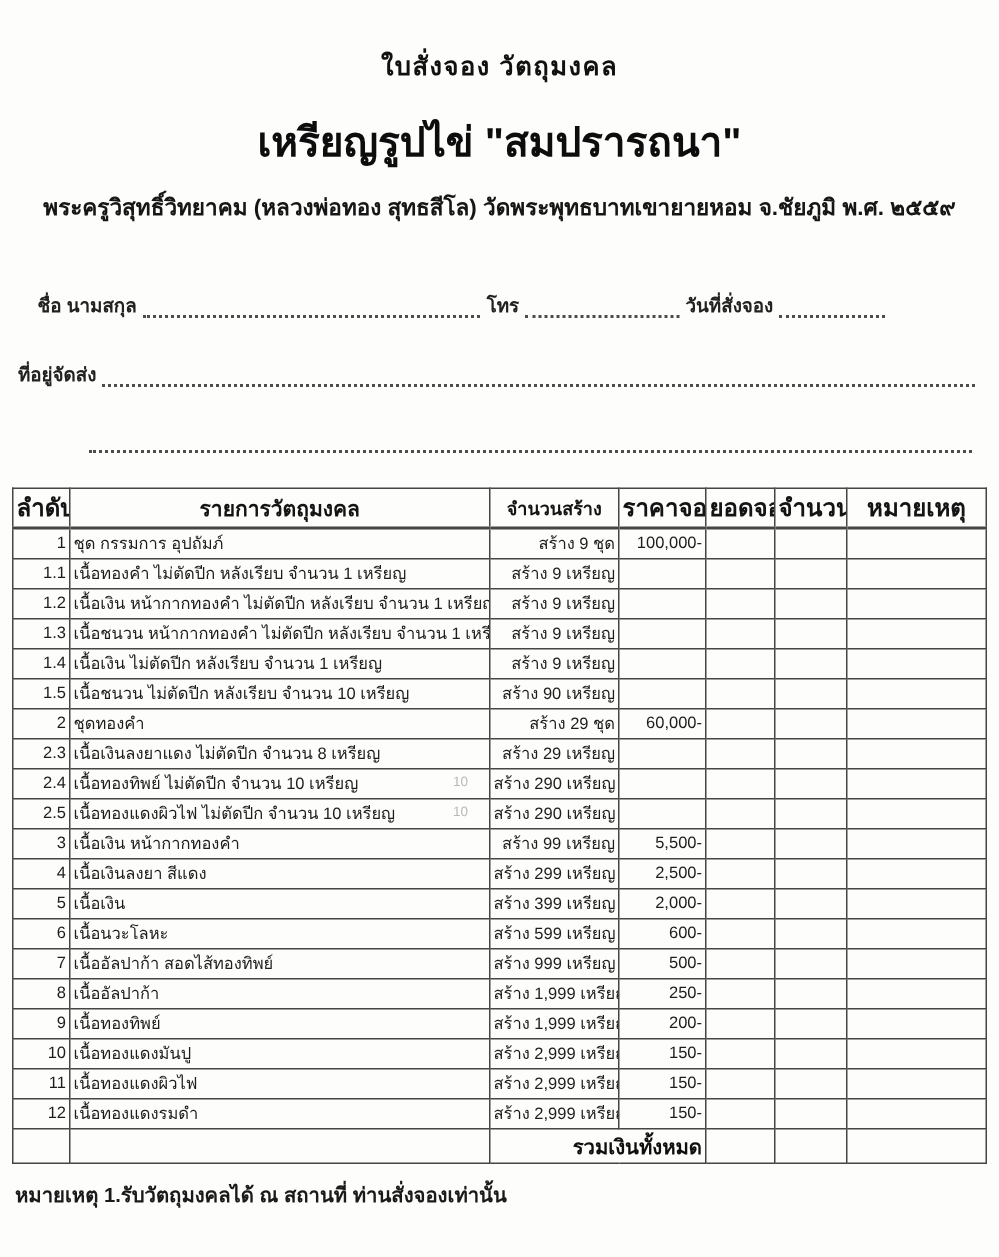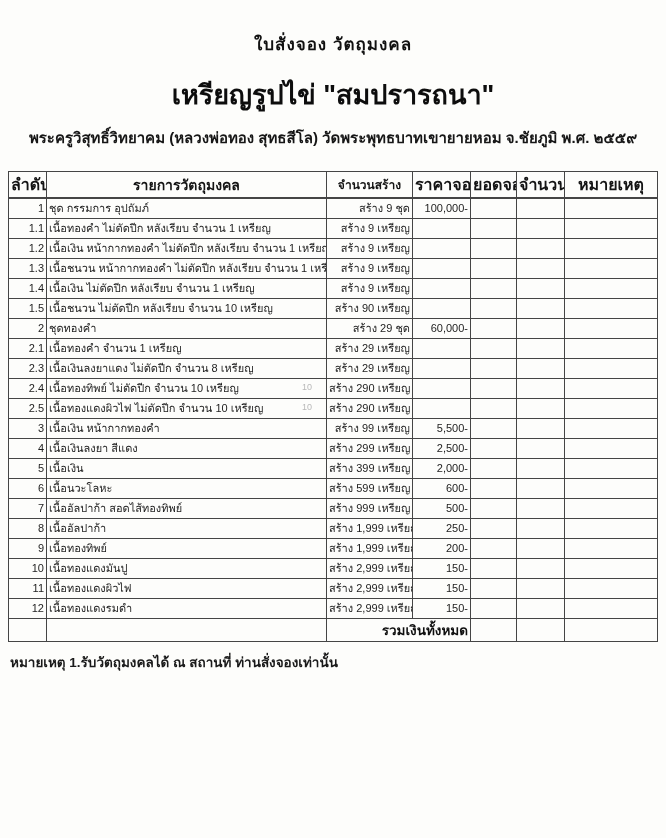--- a/index.html
+++ b/index.html
@@ -82,20 +82,37 @@
 <body>
 
 <div class="page">
 
   <div class="titles">
     <div class="title-1">ใบสั่งจอง วัตถุมงคล</div>
     <div class="title-2">เหรียญรูปไข่ "สมปรารถนา"</div>
     <div class="title-3">พระครูวิสุทธิ์วิทยาคม (หลวงพ่อทอง สุทธสีโล) วัดพระพุทธบาทเขายายหอม  จ.ชัยภูมิ พ.ศ. ๒๕๕๙</div>
   </div>
 
+  <div class="form-area">
+    <div class="form-line fl-1">
+      <span class="fl-label">ชื่อ นามสกุล</span>
+      <span class="dots dots-name"></span>
+      <span class="fl-label">โทร</span>
+      <span class="dots dots-phone"></span>
+      <span class="fl-label">วันที่สั่งจอง</span>
+      <span class="dots dots-date"></span>
+    </div>
+    <div class="form-line fl-2">
+      <span class="fl-label">ที่อยู่จัดส่ง</span>
+      <span class="dots dots-fill"></span>
+    </div>
+    <div class="form-line fl-3">
+      <span class="dots dots-fill"></span>
+    </div>
+  </div>
 
   <table class="order">
     <colgroup>
       <col class="c-no">
         <col class="c-item">
         <col class="c-qty">
         <col class="c-price">
       <col class="c-order">
         <col class="c-amount">
         <col class="c-remark">
@@ -190,32 +207,20 @@
         <span>ชุดทองคำ</span>
         <span class="wm"></span>
       </td>
       <td class="qty">สร้าง 29 ชุด</td>
       <td class="price">60,000-</td>
       <td></td>
       <td></td>
       <td></td>
     </tr>
         <tr>
-      <td class="no">2.1</td>
-      <td class="item">
-        <span>เนื้อทองคำ จำนวน 1 เหรียญ</span>
-        <span class="wm"></span>
-      </td>
-      <td class="qty">สร้าง 29 เหรียญ</td>
-      <td class="price"></td>
-      <td></td>
-      <td></td>
-      <td></td>
-    </tr>
-        <tr>
       <td class="no">2.3</td>
       <td class="item">
         <span>เนื้อเงินลงยาแดง ไม่ตัดปีก จำนวน 8 เหรียญ</span>
         <span class="wm"></span>
       </td>
       <td class="qty">สร้าง 29 เหรียญ</td>
       <td class="price"></td>
       <td></td>
       <td></td>
       <td></td>

